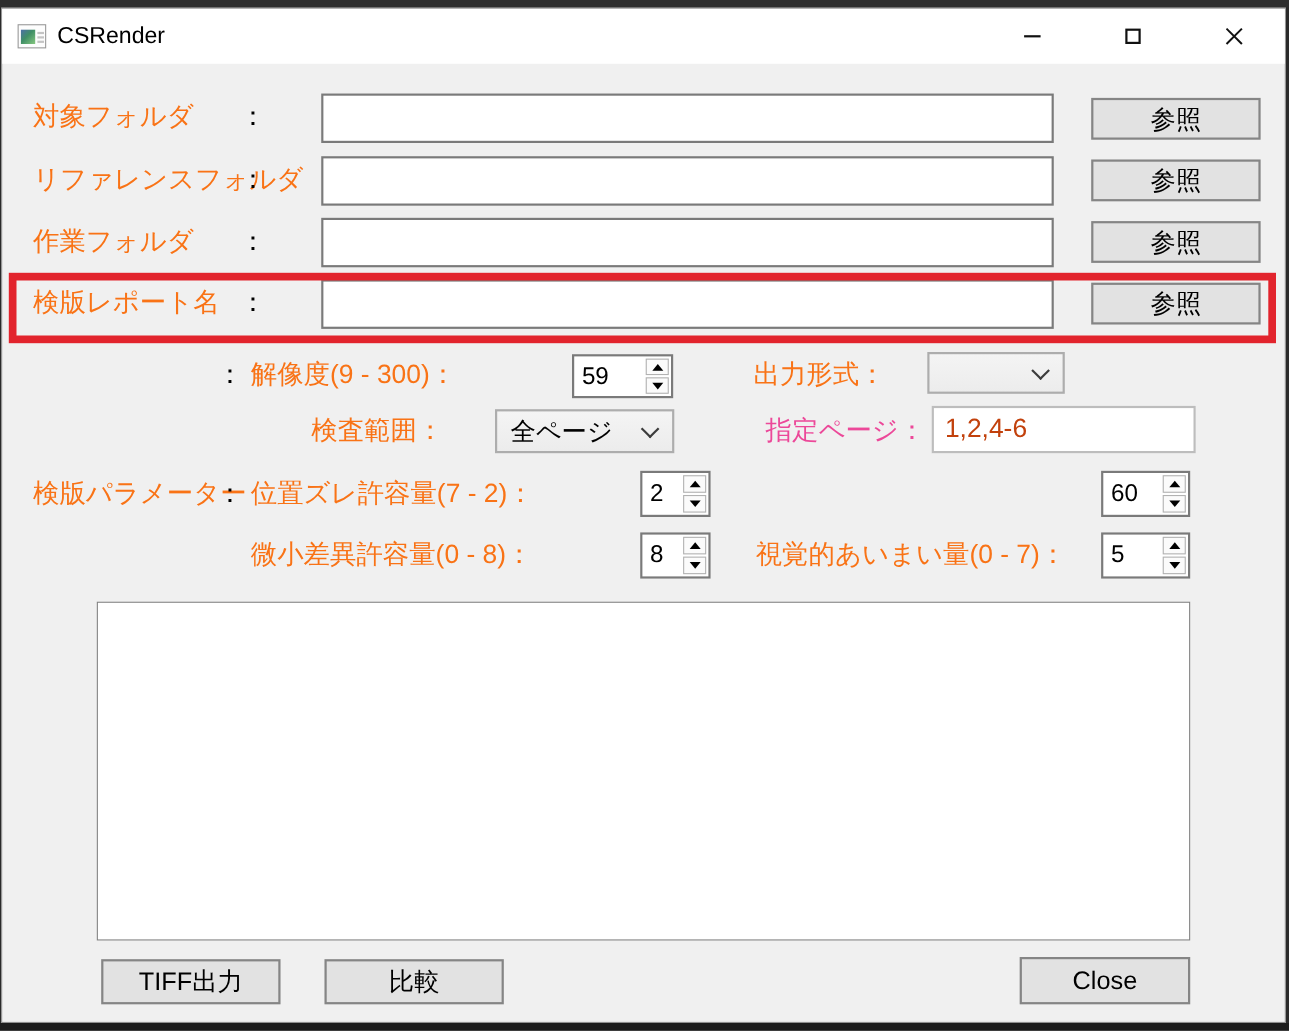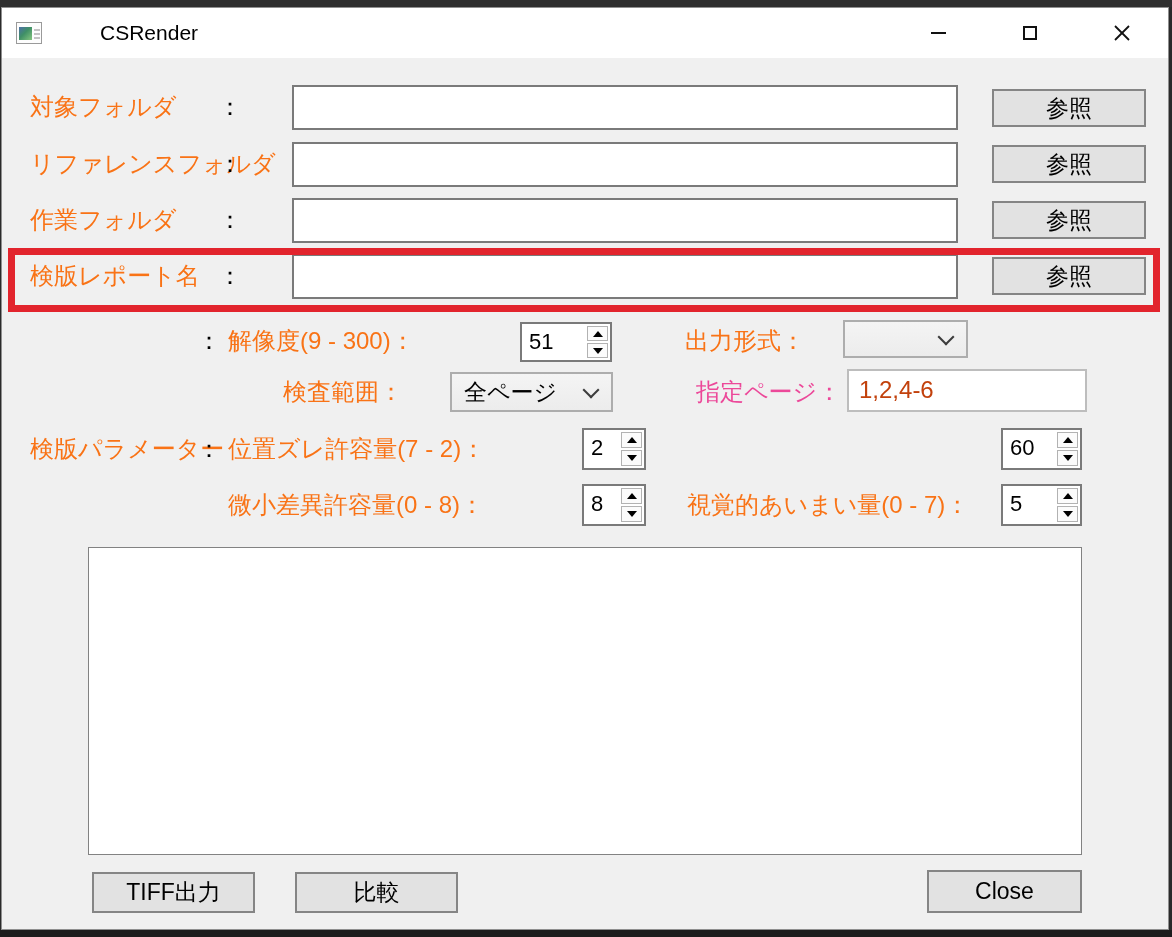--- a/index.html
+++ b/index.html
@@ -10,21 +10,21 @@
   }
   .screen{position:absolute;inset:0;overflow:hidden;}
   .strip-top{position:absolute;left:0;top:0;width:1172px;height:7px;background:#2e2e2e;}
   .strip-bottom{position:absolute;left:0;top:930px;width:1172px;height:7px;background:#1c1c1c;}
   .window{
     position:absolute;left:1px;top:7px;width:1168px;height:923px;
     background:#f0f0f0;border:1px solid #8f8f8f;box-sizing:border-box;
   }
   .titlebar{
     position:absolute;left:2px;top:8px;width:1166px;height:50px;background:#ffffff;
-    display:flex;align-items:center;gap:48px;
+    display:flex;align-items:center;
   }
   .app-icon{
     width:26px;height:22px;margin-left:14px;border:1px solid #9a9a9a;background:#fdfdfd;
     box-sizing:border-box;position:relative;flex:0 0 auto;
   }
   .app-icon .pane{
     position:absolute;left:2px;top:4px;width:13px;height:13px;
     background:linear-gradient(135deg,#4d6fa8 0%,#3f8f66 45%,#86c77f 100%);
   }
   .app-icon .bar1,.app-icon .bar2,.app-icon .bar3{
@@ -142,21 +142,21 @@
   <div class="flabel" style="left:30px;top:262px">検版レポート名</div>
   <div class="fcolon" style="top:262px">：</div>
   <div class="tinput" style="top:254px"></div>
   <div class="browse-btn" style="top:257px">参照</div>
   <div class="highlight-rect"></div>
 
   <div class="scolon" style="top:327px">：</div>
 
   <div class="slabel" style="left:228px;top:327px">解像度(9 - 300)：</div>
   <div class="spin" style="left:520px;top:322px;width:92px;height:40px">
-    <span class="spin-val">51</span>
+    <span class="spin-val">59</span>
     <div class="spin-btns">
       <div class="spin-up">
           <i class="tri-up"></i>
         </div>
       <div class="spin-down">
           <i class="tri-down"></i>
         </div>
     </div>
   </div>
 

